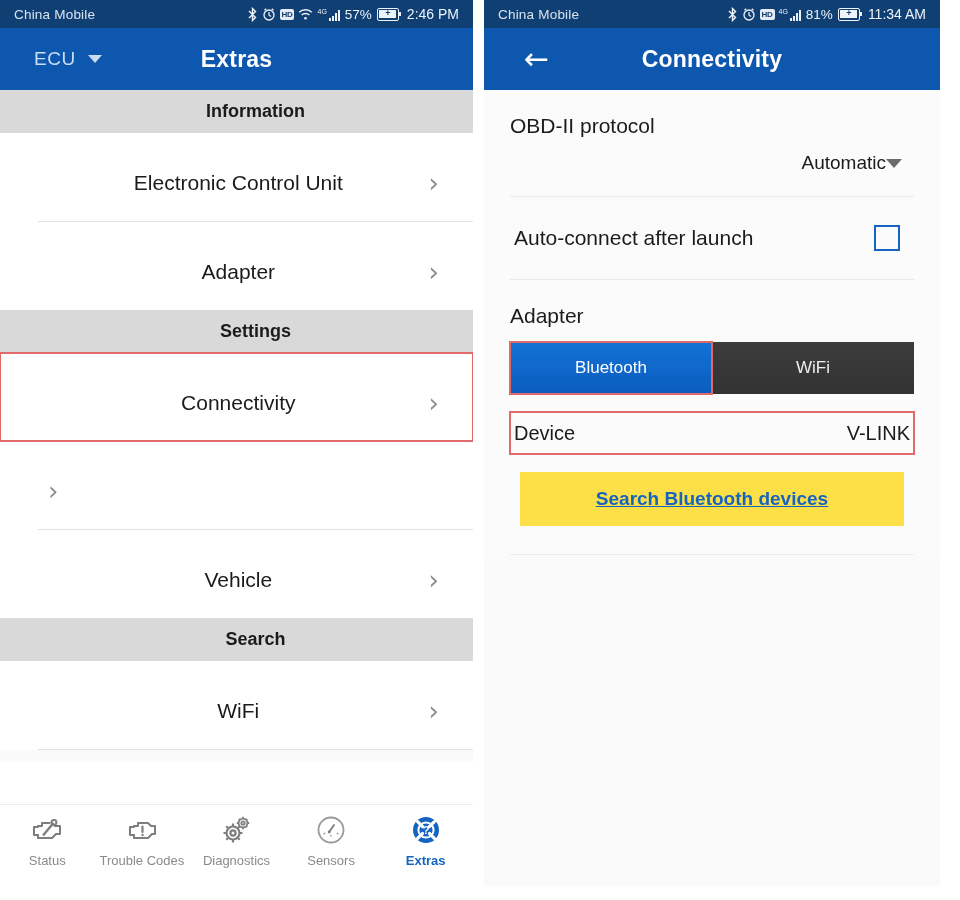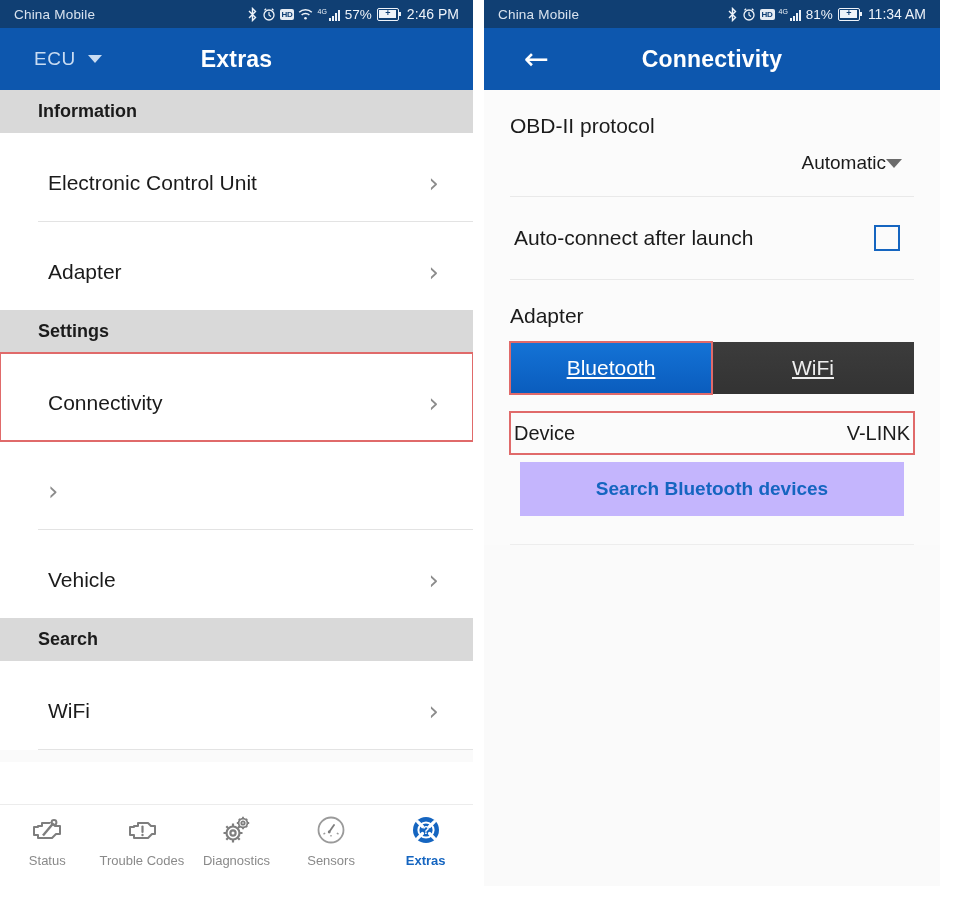--- a/index.html
+++ b/index.html
@@ -118,21 +118,21 @@
     left: 0; right: 0;
     text-align: center;
     font-size: 23px;
     font-weight: bold;
     color: #ffffff;
     letter-spacing: .2px;
   }
   #phone-right .appbar .title { text-align: center; }
 
   
-  .list-scroll { background: #ffffff; }
+  .list-scroll { background: #ffffff; text-align: center; }
   .section-header {
     background: #d9d9d9;
     color: #1b1b1b;
     font-size: 18px;
     font-weight: bold;
     padding: 11px 0 11px 38px;
     box-sizing: border-box;
   }
   .list-row {
     height: 88px;
@@ -227,23 +227,22 @@
   .seg-wrap {
     display: flex;
     margin-top: 14px;
     height: 52px;
   }
   .seg {
     flex: 1 1 0;
     display: flex;
     align-items: center;
     justify-content: center;
-    font-size: 21px;
-    box-sizing: border-box;
-    text-decoration: underline;
+    font-size: 17px;
+    box-sizing: border-box;
   }
   .seg.on {
     background: linear-gradient(#1473d6, #0a5cbd);
     color: #ffffff;
   }
   .seg.off {
     background: linear-gradient(#3c3c3c, #333333);
     color: #eeeeee;
   }
   .device-row {
@@ -251,29 +250,30 @@
     align-items: center;
     justify-content: space-between;
     height: 42px;
     margin-top: 18px;
     padding: 0 4px;
     box-sizing: border-box;
   }
   .device-row .k { font-size: 20px; color: #1b1b1b; text-align: center; }
   .device-row .v { font-size: 20px; color: #1b1b1b; }
   .search-btn {
-    margin: 8px 10px 0 10px;
+    margin: 18px 10px 0 10px;
     height: 54px;
-    background: #c4b5fd;
+    background: #fde047;
     display: flex;
     align-items: center;
     justify-content: center;
     color: #1565c0;
     font-size: 19px;
     font-weight: bold;
+    text-decoration: underline;
   }
   .r-bottom-line { height: 1px; background: #ededed; margin-top: 28px; }
   .r-filler { background: #fafafa; height: 100%; }
 </style>
 </head>
 <body>
 
 <div class="phone" id="phone-left">
 
   <div class="statusbar">

